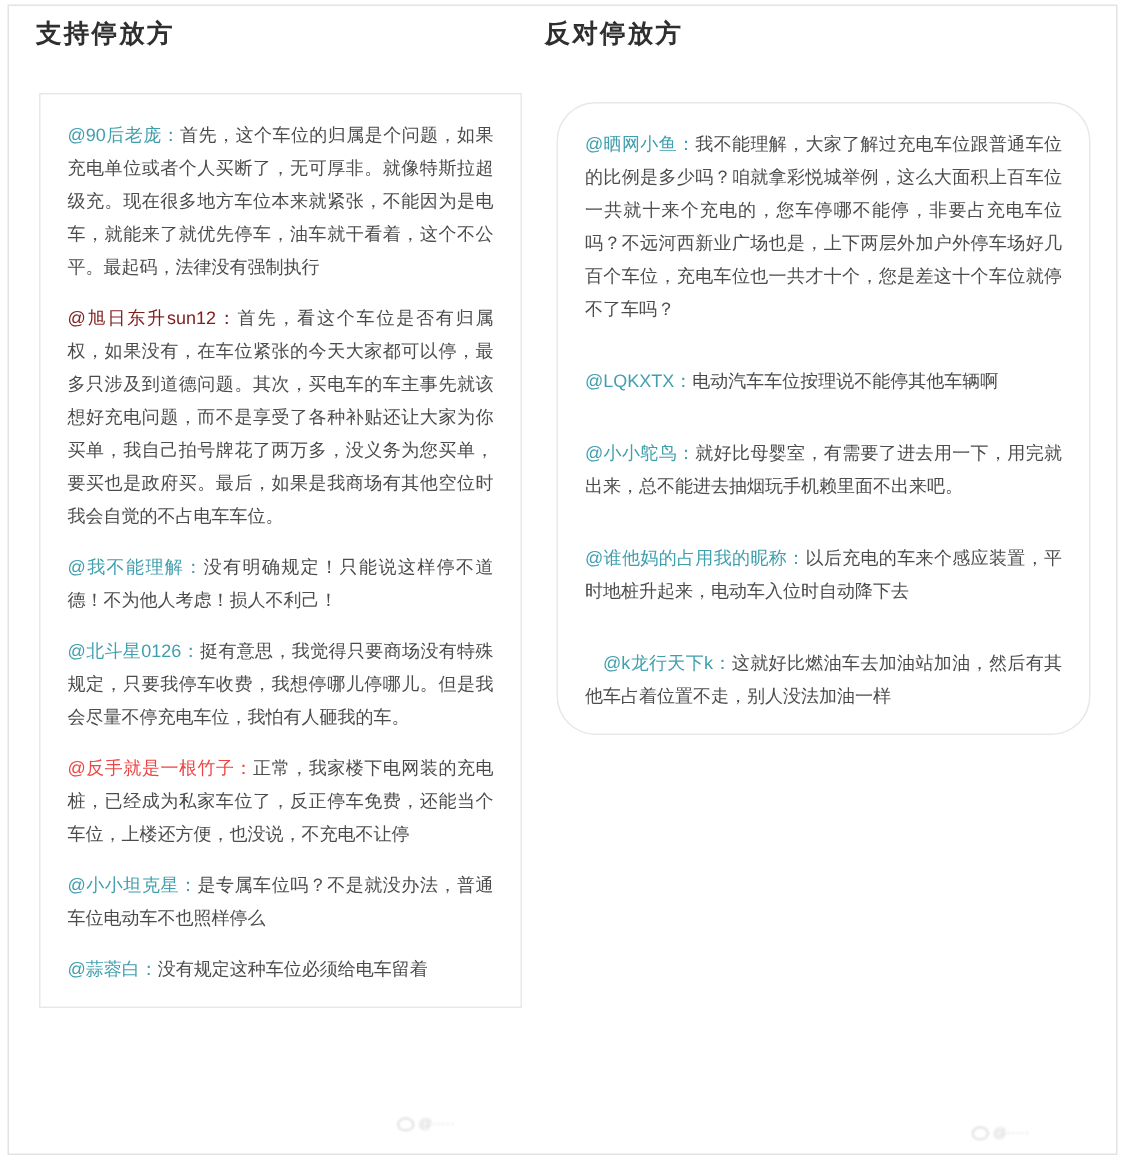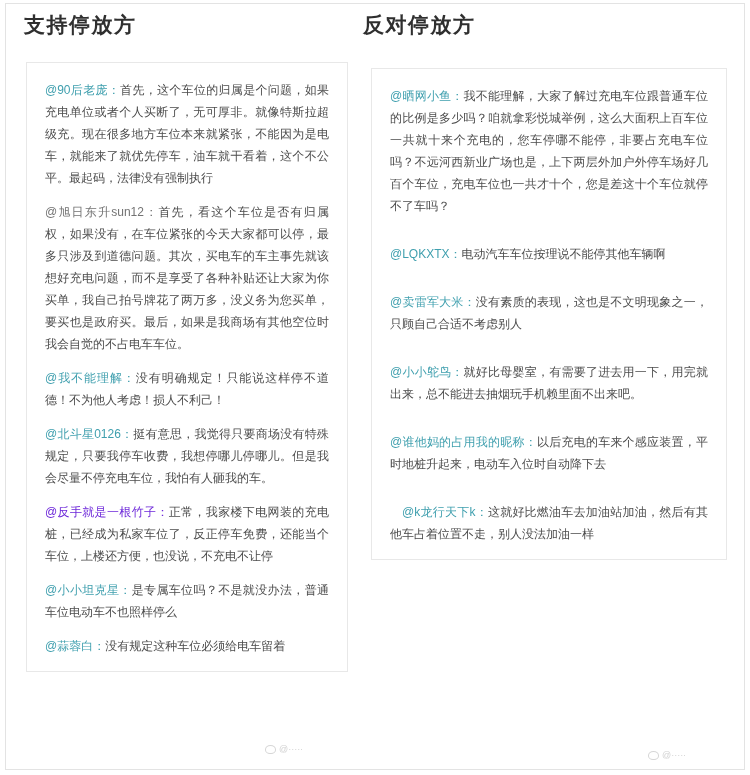--- a/index.html
+++ b/index.html
@@ -9,32 +9,32 @@
     background:#ffffff;
     font-family:"Liberation Sans","DejaVu Sans",sans-serif;
     overflow:hidden;
   }
   .outer-frame{
     position:absolute;left:5px;top:3px;width:738px;height:765px;
     border:1px solid #e3e3e3;background:#fff;
   }
   .col-title{
     position:absolute;top:11px;
-    font-size:21px;font-weight:700;color:#2f2f2f;
+    font-size:17px;font-weight:700;color:#2f2f2f;
     letter-spacing:1.5px;
   }
   .col-title.left{left:24px;}
   .col-title.right{left:363px;}
   .comment-box{
     position:absolute;box-sizing:border-box;
     border:1px solid #e8e8e8;background:#fff;
     padding:16px 18px 14px 18px;
   }
   .comment-box.left{left:26px;top:62px;width:322px;}
-  .comment-box.right{left:371px;top:68px;width:356px;}
+  .comment-box.right{left:371px;top:68px;width:356px;border-radius:26px;}
   .comment{
     margin:0;
     font-size:12px;line-height:22px;color:#4c4c4c;
     text-align:justify;
     word-break:break-all;
   }
   .comment-box.left .comment{margin-bottom:12px;}
   .comment-box.right .comment{margin-bottom:26px;}
   .comment-box .comment:last-child{margin-bottom:0;}
   .comment .user{color:#3f9fae;}
@@ -58,32 +58,31 @@
 
 <div id="canvas">
   <div class="outer-frame"></div>
 
   <div class="col-title left" style="color: rgb(47, 47, 47);">支持停放方</div>
 
   <div class="col-title right" style="color: rgb(47, 47, 47);">反对停放方</div>
 
   <div class="comment-box left">
       <p class="comment"><span class="user" style="color: rgb(63, 159, 174);">@90后老庞：</span><span>首先，这个车位的归属是个问题，如果充电单位或者个人买断了，无可厚非。就像特斯拉超级充。现在很多地方车位本来就紧张，不能因为是电车，就能来了就优先停车，油车就干看着，这个不公平。最起码，法律没有强制执行</span></p>
-      <p class="comment"><span class="user" style="color: #737373;">@旭日东升sun12：</span><span>首先，看这个车位是否有归属权，如果没有，在车位紧张的今天大家都可以停，最多只涉及到道德问题。其次，买电车的车主事先就该想好充电问题，而不是享受了各种补贴还让大家为你买单，我自己拍号牌花了两万多，没义务为您买单，要买也是政府买。最后，如果是我商场有其他空位时我会自觉的不占电车车位。</span></p>
+      <p class="comment"><span class="user" style="color: #7f1d1d;">@旭日东升sun12：</span><span>首先，看这个车位是否有归属权，如果没有，在车位紧张的今天大家都可以停，最多只涉及到道德问题。其次，买电车的车主事先就该想好充电问题，而不是享受了各种补贴还让大家为你买单，我自己拍号牌花了两万多，没义务为您买单，要买也是政府买。最后，如果是我商场有其他空位时我会自觉的不占电车车位。</span></p>
       <p class="comment"><span class="user" style="color: rgb(63, 159, 174);">@我不能理解：</span><span>没有明确规定！只能说这样停不道德！不为他人考虑！损人不利己！</span></p>
       <p class="comment"><span class="user" style="color: rgb(63, 159, 174);">@北斗星0126：</span><span>挺有意思，我觉得只要商场没有特殊规定，只要我停车收费，我想停哪儿停哪儿。但是我会尽量不停充电车位，我怕有人砸我的车。</span></p>
-      <p class="comment"><span class="user" style="color: #6d28d9;">@反手就是一根竹子：</span><span>正常，我家楼下电网装的充电桩，已经成为私家车位了，反正停车免费，还能当个车位，上楼还方便，也没说，不充电不让停</span></p>
+      <p class="comment"><span class="user" style="color: #ef4444;">@反手就是一根竹子：</span><span>正常，我家楼下电网装的充电桩，已经成为私家车位了，反正停车免费，还能当个车位，上楼还方便，也没说，不充电不让停</span></p>
       <p class="comment"><span class="user" style="color: rgb(63, 159, 174);">@小小坦克星：</span><span>是专属车位吗？不是就没办法，普通车位电动车不也照样停么</span></p>
       <p class="comment"><span class="user" style="color: rgb(63, 159, 174);">@蒜蓉白：</span><span>没有规定这种车位必须给电车留着</span></p>
     </div>
 
   <div class="comment-box right">
       <p class="comment"><span class="user" style="color: rgb(63, 159, 174);">@晒网小鱼：</span><span>我不能理解，大家了解过充电车位跟普通车位的比例是多少吗？咱就拿彩悦城举例，这么大面积上百车位一共就十来个充电的，您车停哪不能停，非要占充电车位吗？不远河西新业广场也是，上下两层外加户外停车场好几百个车位，充电车位也一共才十个，您是差这十个车位就停不了车吗？</span></p>
       <p class="comment"><span class="user" style="color: rgb(63, 159, 174);">@LQKXTX：</span><span>电动汽车车位按理说不能停其他车辆啊</span></p>
-      <p class="comment"><span class="user" style="color: rgb(63, 159, 174);">@卖雷军大米：</span><span>没有素质的表现，这也是不文明现象之一，只顾自己合适不考虑别人</span></p>
       <p class="comment"><span class="user" style="color: rgb(63, 159, 174);">@小小鸵鸟：</span><span>就好比母婴室，有需要了进去用一下，用完就出来，总不能进去抽烟玩手机赖里面不出来吧。</span></p>
       <p class="comment"><span class="user" style="color: rgb(63, 159, 174);">@谁他妈的占用我的昵称：</span><span>以后充电的车来个感应装置，平时地桩升起来，电动车入位时自动降下去</span></p>
       <p class="comment"><span class="user" style="color: rgb(63, 159, 174); margin-left: 12px;">@k龙行天下k：</span><span>这就好比燃油车去加油站加油，然后有其他车占着位置不走，别人没法加油一样</span></p>
     </div>
 
   <div class="watermark left-wm">
     <span class="wm-icon"></span>
     <span>@·····</span>
   </div>
 

